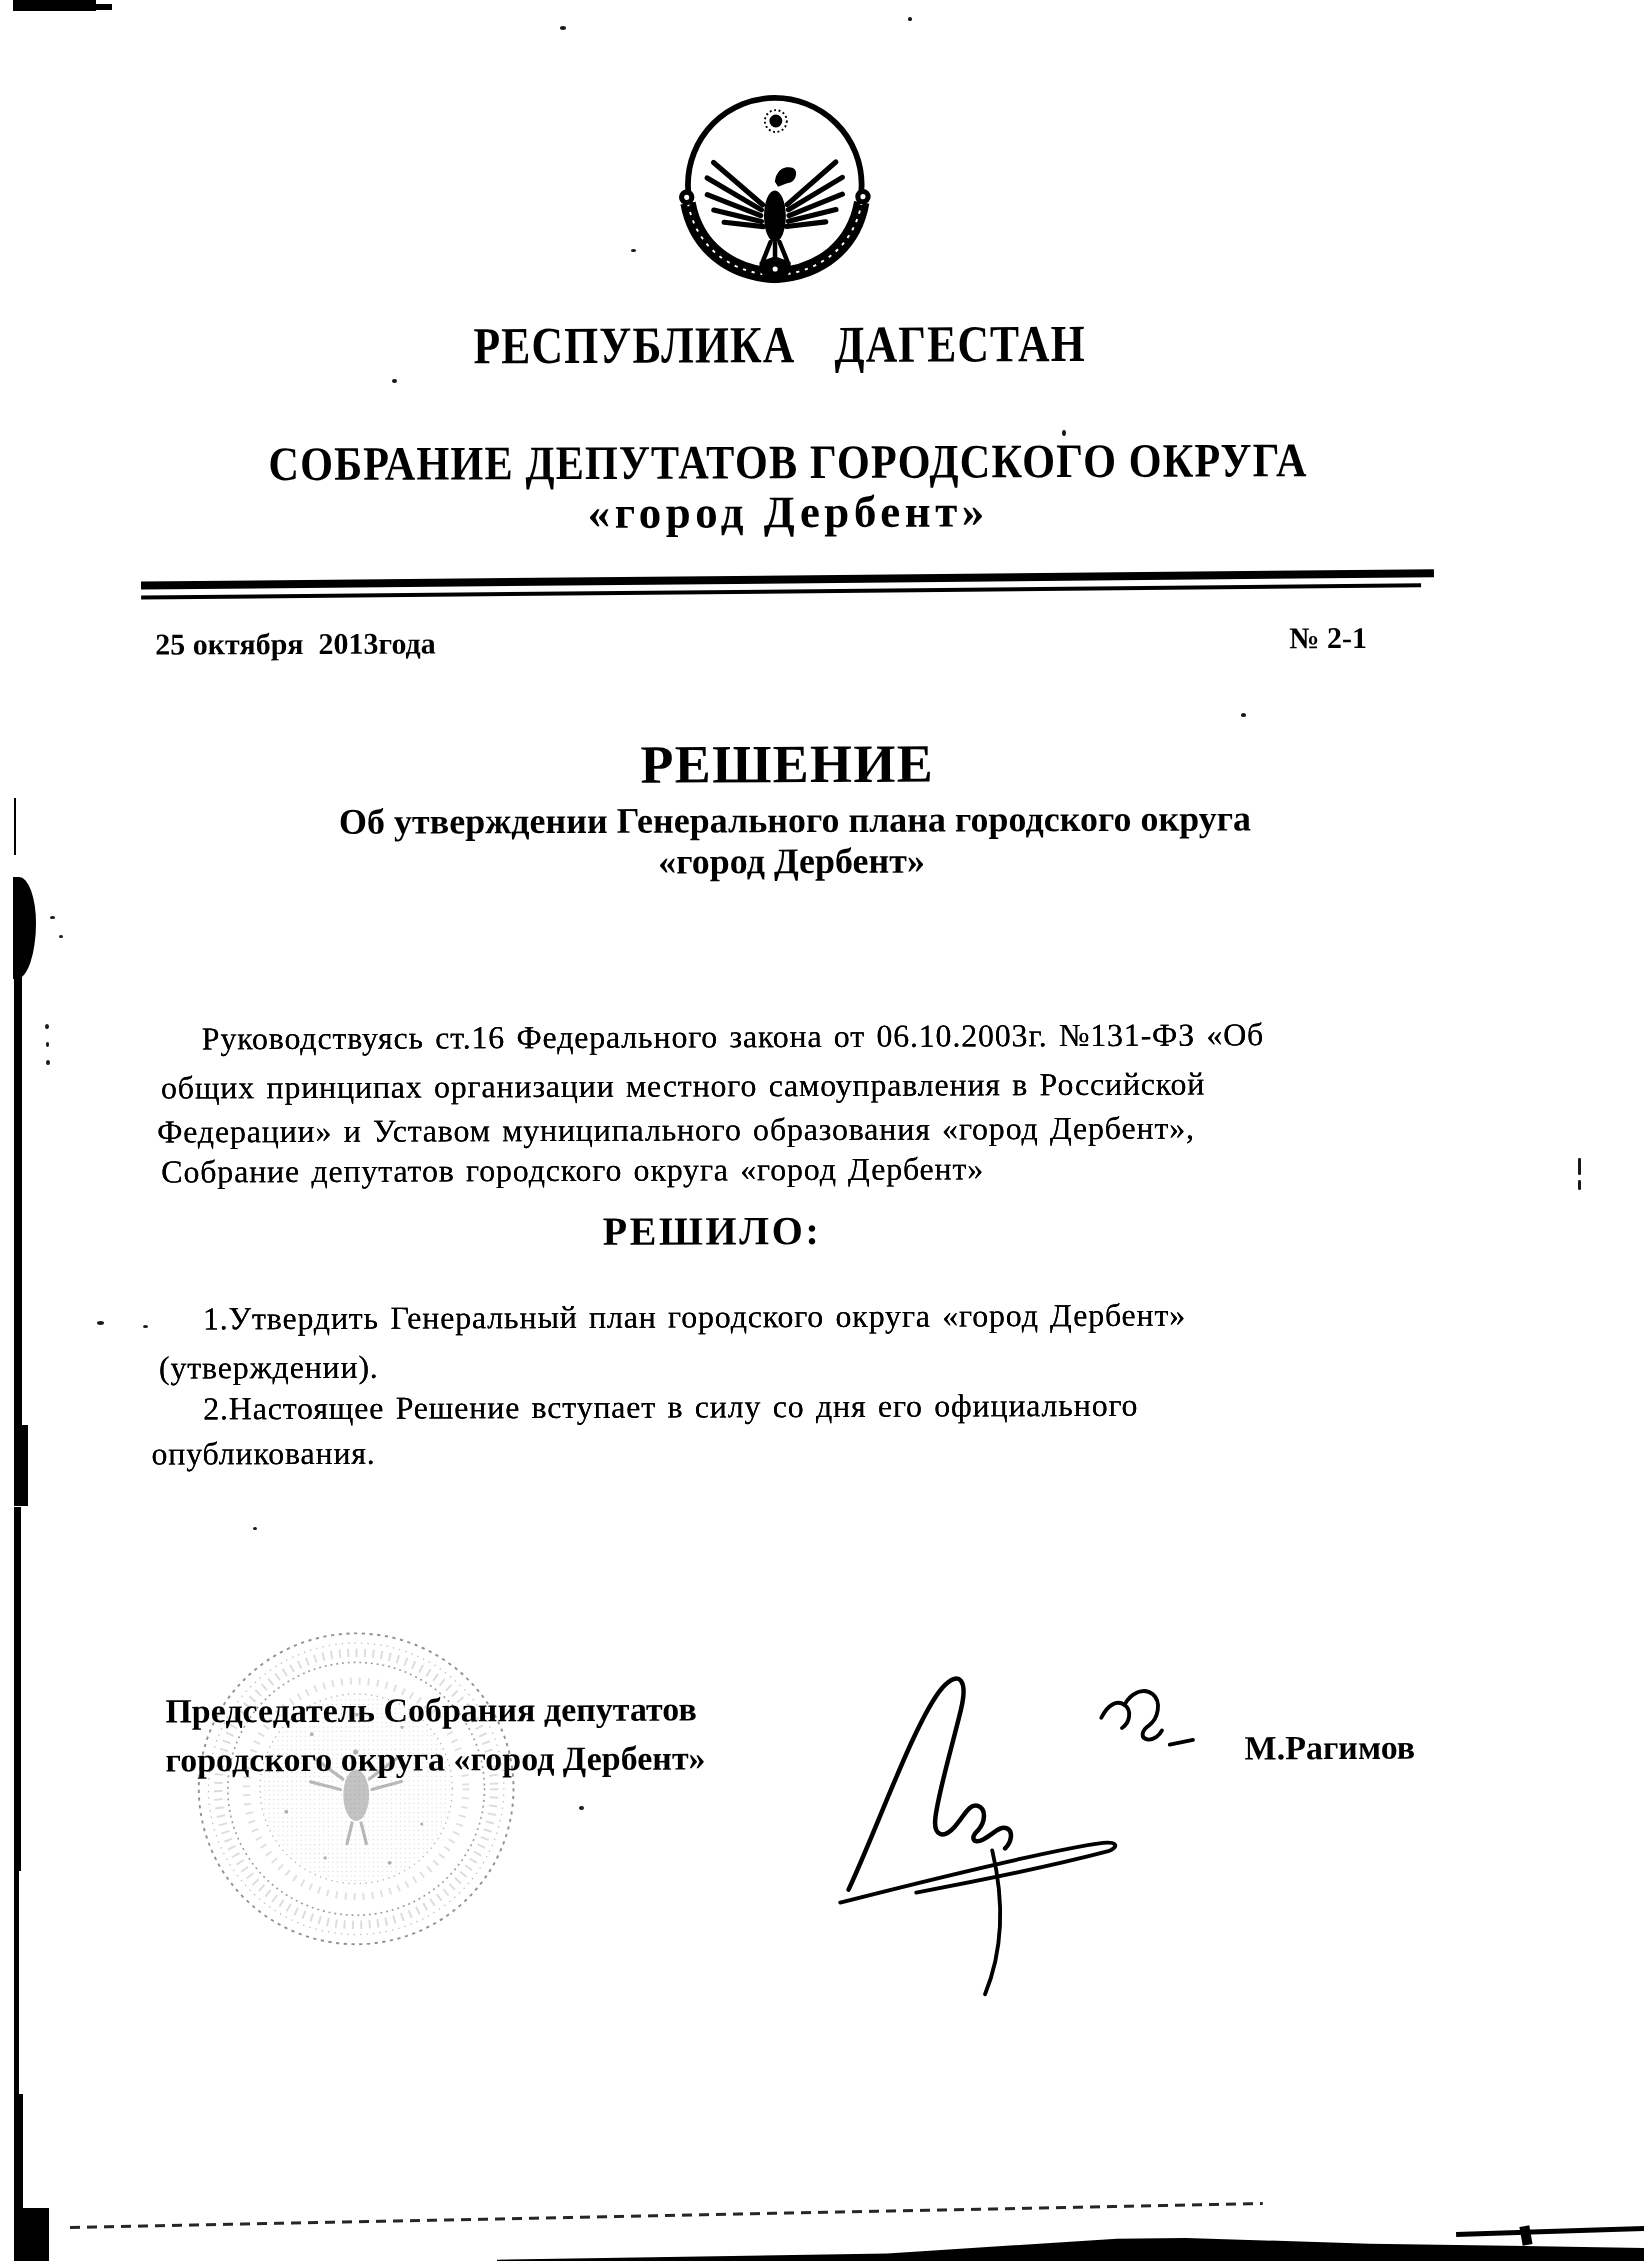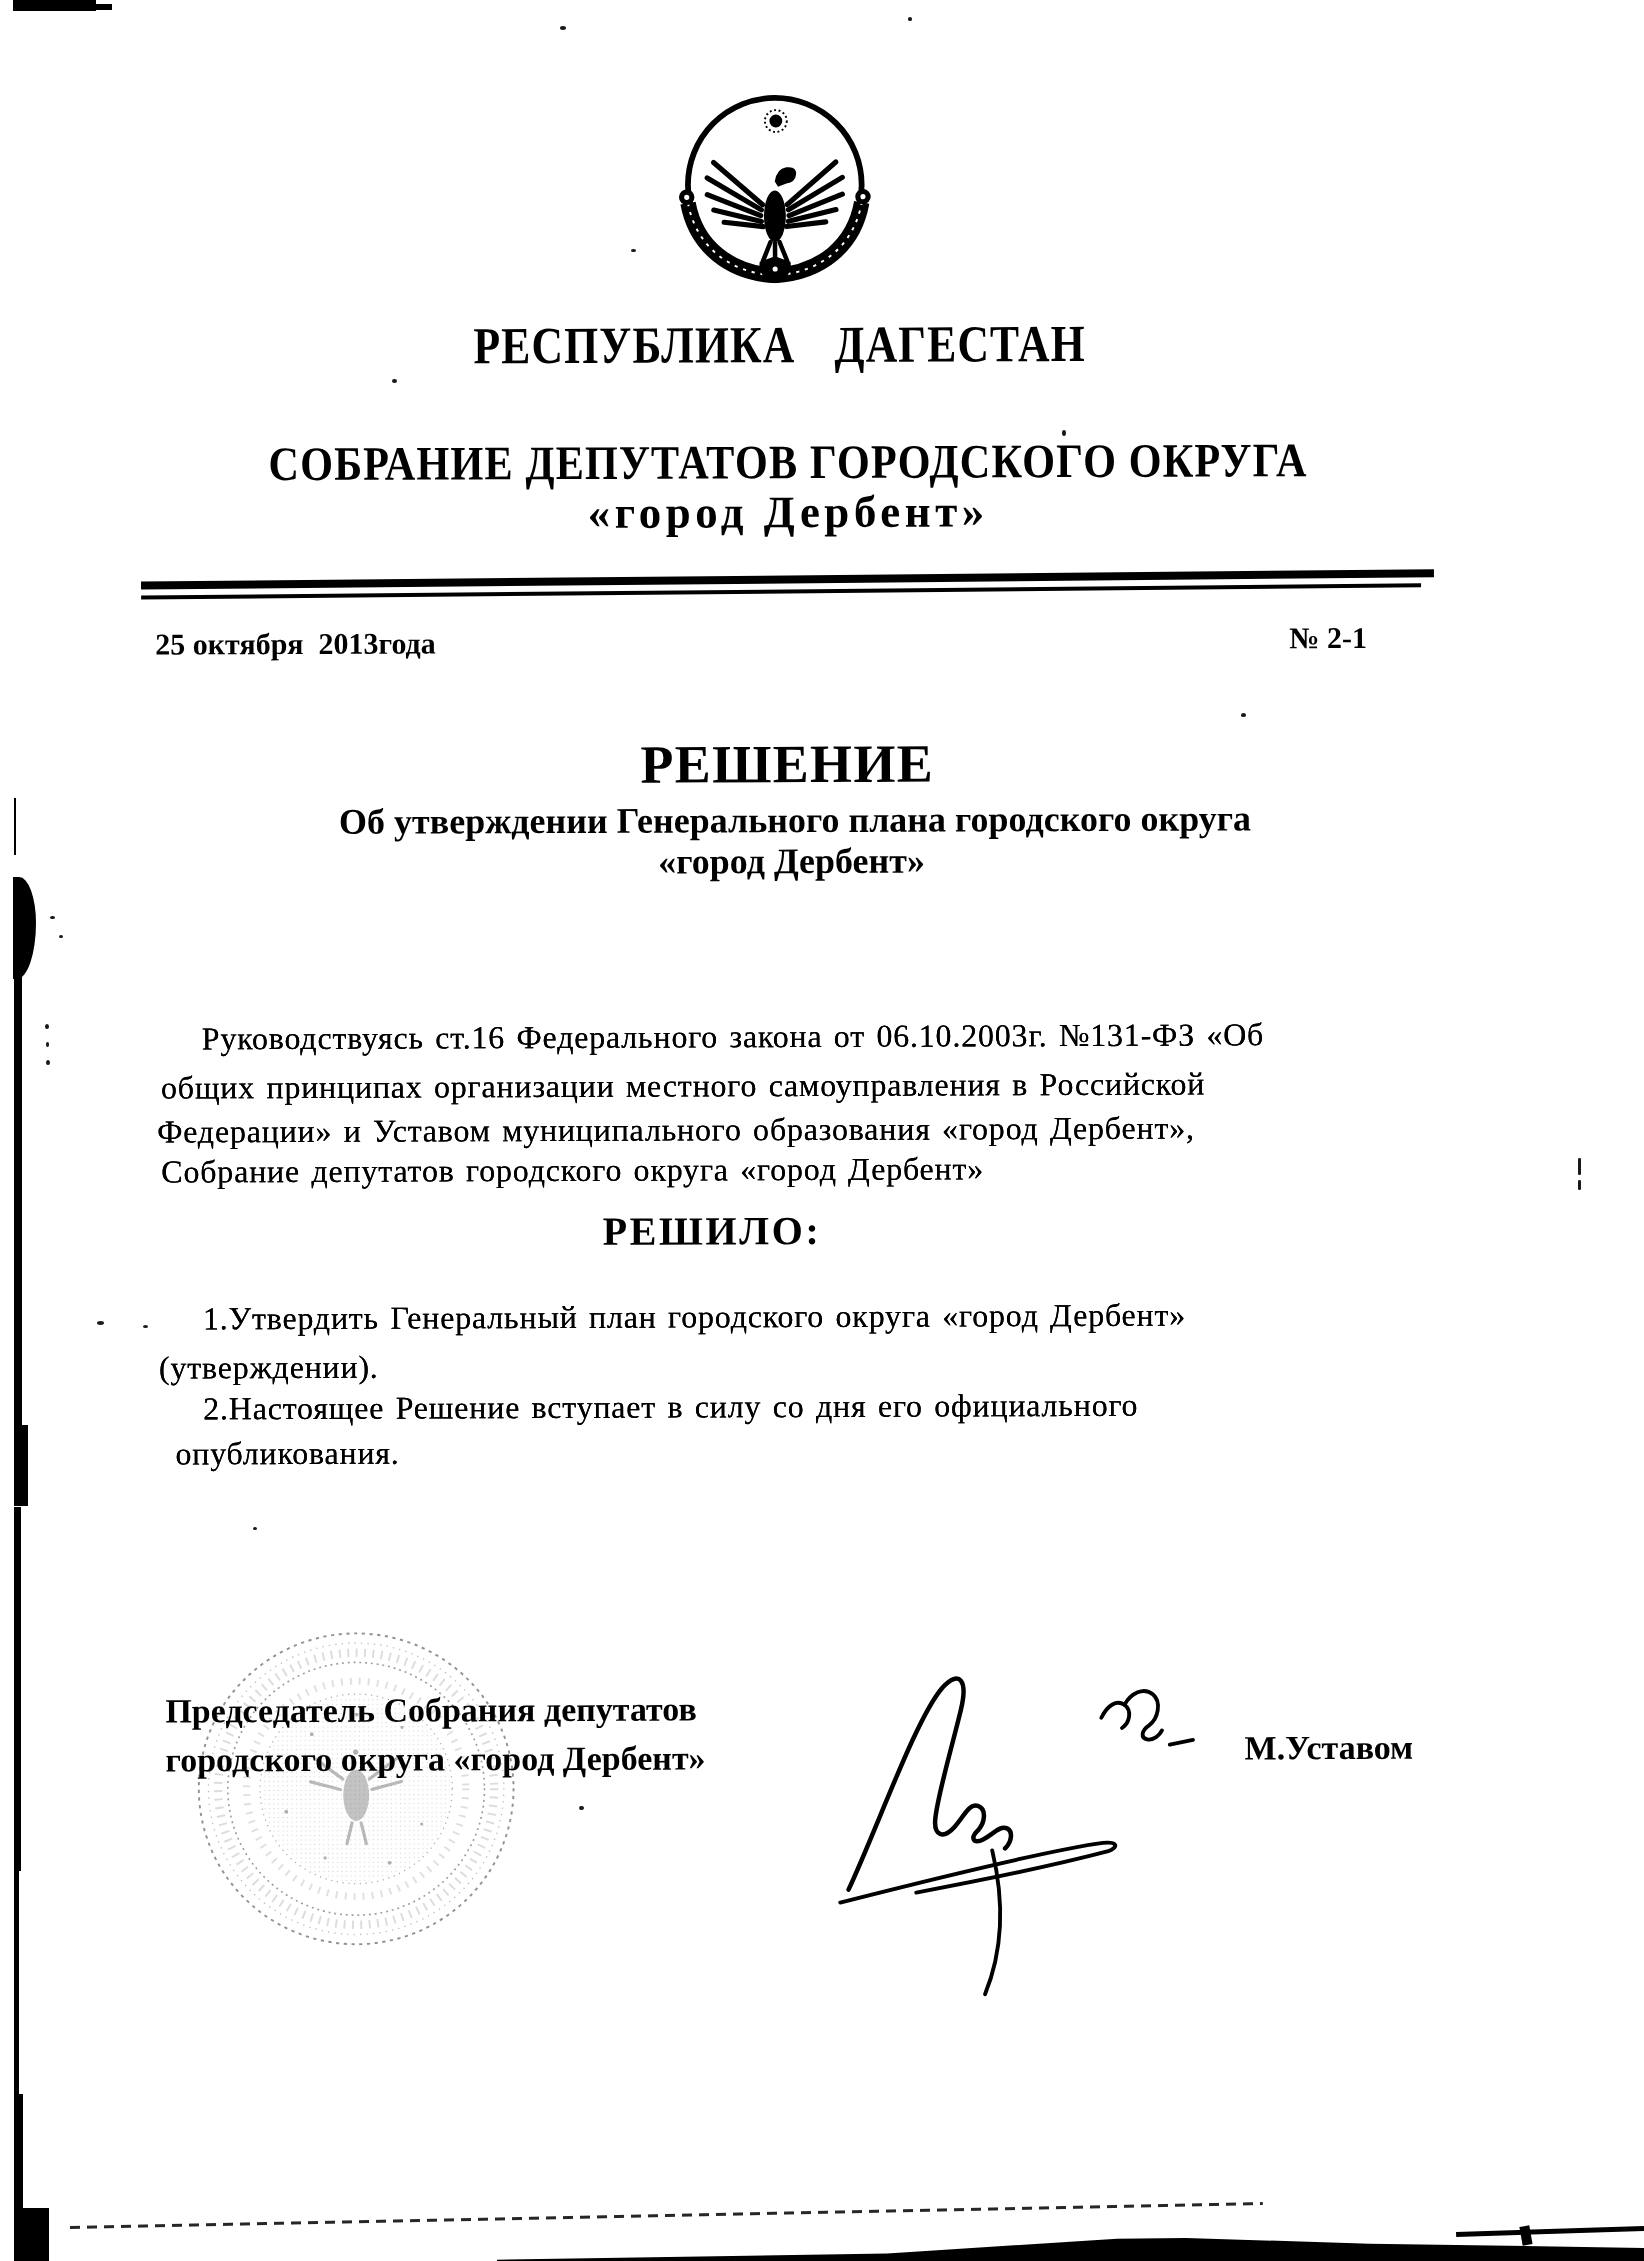--- a/index.html
+++ b/index.html
@@ -35,21 +35,21 @@
   .body-line{font-size:32px;letter-spacing:0.8px;word-spacing:2.6px;text-shadow:0 0 0.6px #000;}
   .bl0{left:202px;top:1020px;}
   .bl1{left:161px;top:1069px;}
   .bl2{left:157px;top:1113px;}
   .bl3{left:161px;top:1153px;}
   .reshilo{top:1211px;font-size:40px;letter-spacing:2.6px;transform:translateX(-111px);}
   .it{font-size:32px;letter-spacing:0.8px;word-spacing:2.6px;text-shadow:0 0 0.6px #000;}
   .i1a{left:202px;top:1300px;}
   .i1b{left:158px;top:1349px;}
   .i2a{left:202px;top:1390px;}
-  .i2b{left:174px;top:1435px;font-family:Liberation Serif, serif;}
+  .i2b{left:150px;top:1435px;font-family:Liberation Serif, serif;}
   
   .sig1{left:163px;top:1692px;font-size:34px;}
   .sig2{left:163px;top:1741px;font-size:34px;}
   .name{left:1242px;top:1733px;font-size:34px;}
   .autograph{position:absolute;left:797px;top:1635px;width:413px;height:374px;}
   .stamp{position:absolute;left:193px;top:1629px;width:321px;height:316px;}
   .emblem{position:absolute;left:677px;top:90px;width:200px;height:193px;}
   
   .art{position:absolute;background:#000;}
   .spk{position:absolute;background:#000;border-radius:50%;opacity:.9;}
@@ -174,21 +174,21 @@
       <g fill="none" stroke="#000" stroke-linecap="round">
         <path stroke-width="7" d="M 75 395 C 120 300 180 130 222 82 C 248 54 262 70 250 118 C 236 175 214 248 210 285 C 207 312 222 318 240 298 C 256 280 262 262 276 266 C 290 271 287 292 276 304 C 264 315 268 326 284 318 C 300 310 310 296 321 301 C 331 306 328 322 318 332"></path>
         <path stroke-width="6" d="M 62 415 C 210 378 390 334 470 324 C 492 322 495 330 478 337 C 420 352 300 378 180 400"></path>
         <path stroke-width="6" d="M 298 335 C 318 420 312 495 286 558"></path>
         <path stroke-width="6" d="M 468 130 C 478 110 492 102 504 110 C 516 119 512 138 500 146"></path>
         <path stroke-width="6" d="M 504 110 C 514 92 534 82 548 94 C 562 106 556 132 542 142 C 530 150 528 162 540 164 C 549 165 558 158 562 150"></path>
         <path stroke-width="6" d="M 574 172 L 610 165"></path>
       </g>
     </svg>
 
-    <div class="txt b name">М.Уставом</div>
+    <div class="txt b name">М.Рагимов</div>
   </div>
 
   <div class="art" style="left:13px;top:0;width:83px;height:11px;"></div>
   <div class="art" style="left:95px;top:3.9px;width:17px;height:5.8px;"></div>
   <div class="art" style="left:13.5px;top:798px;width:2.6px;height:57px;"></div>
   <div class="art blob-wedge" style="left:13px;top:877px;width:22.6px;height:102px;"></div>
   <div class="art" style="left:13.5px;top:975px;width:8.4px;height:450px;"></div>
   <div class="art" style="left:13.5px;top:1425px;width:14px;height:81px;"></div>
   <div class="art" style="left:13.5px;top:1507px;width:7px;height:364px;"></div>
   <div class="art" style="left:13.5px;top:1869px;width:5.8px;height:226px;"></div>

